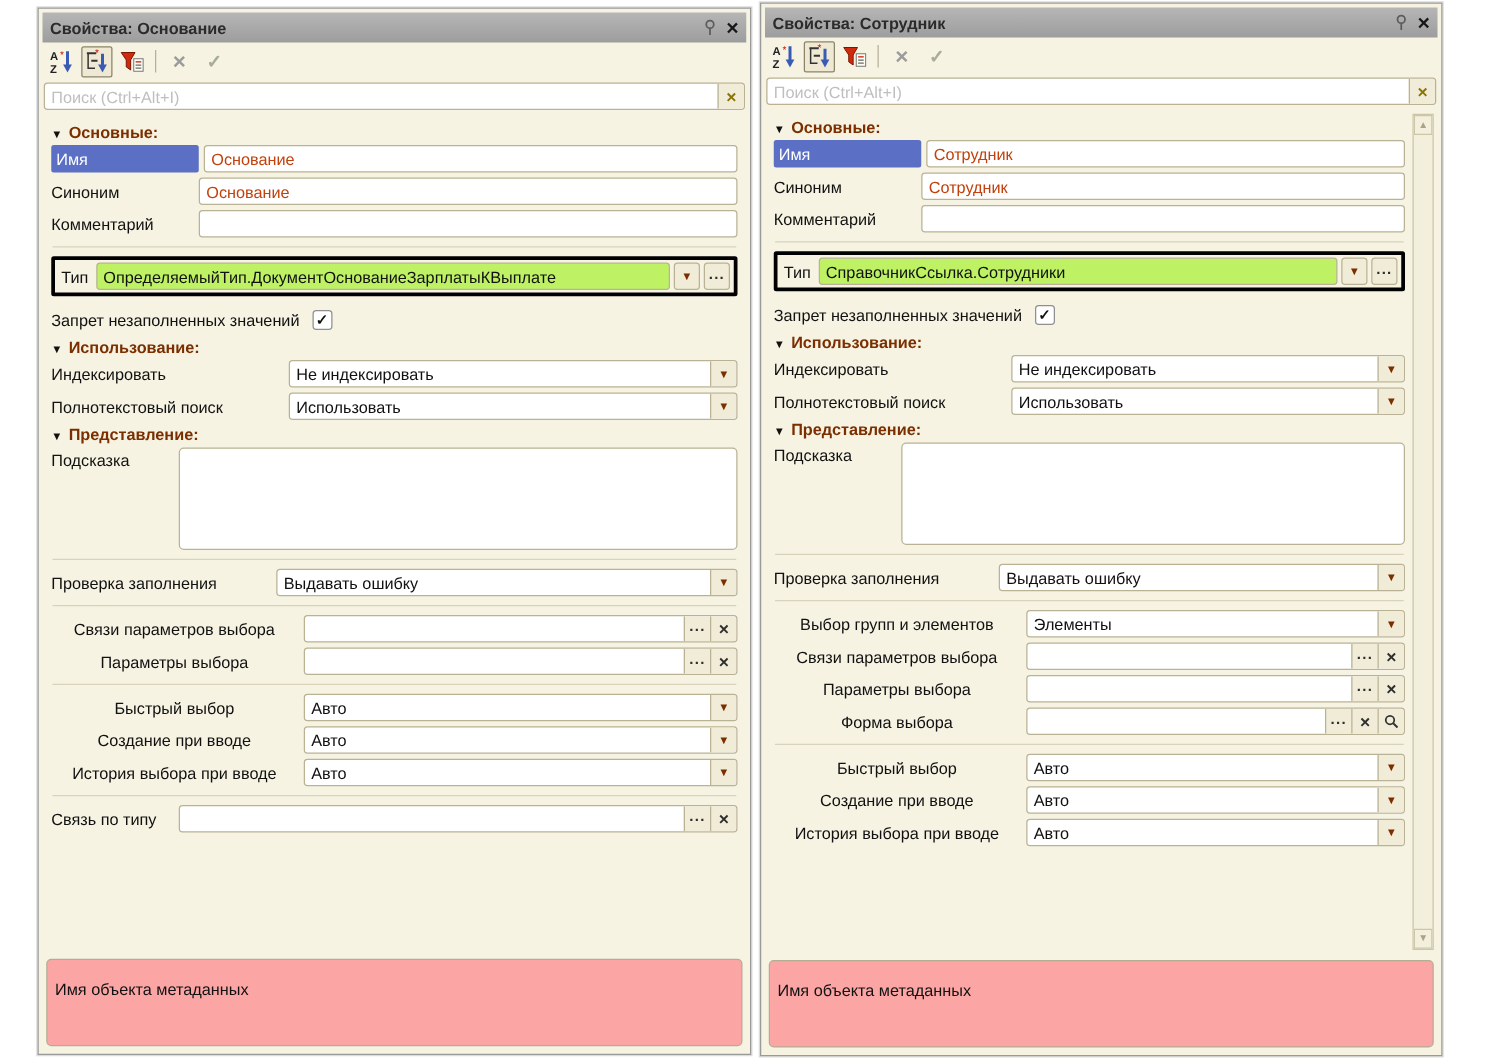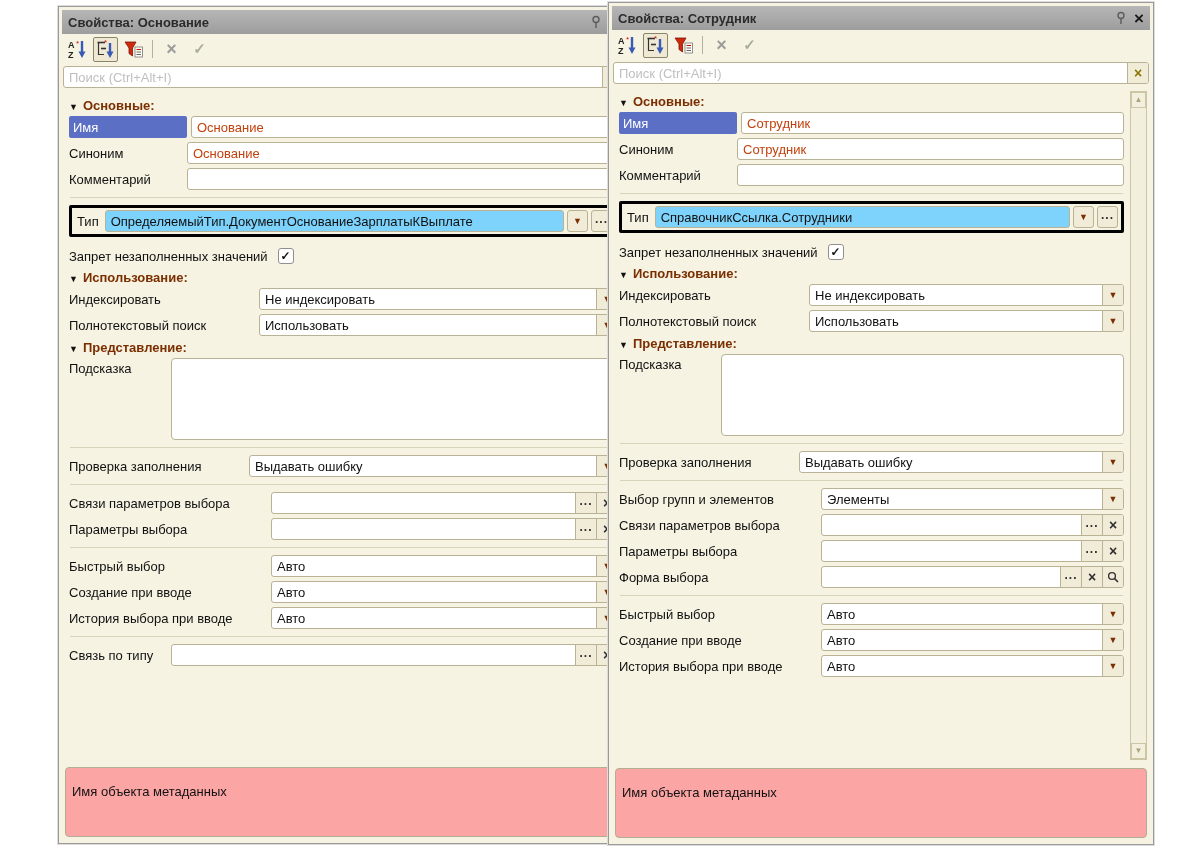--- a/index.html
+++ b/index.html
@@ -10,21 +10,21 @@
     font-family:"Liberation Sans", sans-serif; font-size:13px; color:#111;
   }
   i { font-style:normal; }
 
   .panel {
     position:absolute; background:#f6f3e3;
     border:1px solid #9a9a9a; padding:3px;
     display:flex; flex-direction:column;
     box-shadow:0 0 0 1px #dcdcdc;
   }
-  #left-panel  { left:30px;  top:6px; width:571px; height:838px;margin-left:28px; }
+  #left-panel  { left:30px;  top:6px; width:571px; height:838px; }
   #right-panel { left:608px; top:2px; width:546px; height:843px; }
 
   .titlebar {
     flex:0 0 24px; height:24px;
     background:linear-gradient(#b6b6b6,#9d9d9d);
     display:flex; align-items:center; padding:0 6px; gap:8px;
   }
   .titlebar .title { flex:1; font-weight:bold; color:#2b2b2b; }
   .pin { display:flex; align-items:center; cursor:pointer; }
   .close { font-size:17px; font-weight:bold; color:#161616; line-height:1; cursor:pointer; }
@@ -61,29 +61,29 @@
   .search-row .seg.clear i { color:#8a7500; }
 
   .content { flex:1; padding:2px 7px 0 7px; overflow:hidden; position:relative; }
   #right-panel .content { padding-right:26px; }
 
   .section { display:flex; align-items:center; gap:5px; margin:4px 0 3px 0; font-weight:bold; color:#7b2f00; cursor:pointer; }
   .section .tri i { color:#111; font-size:9px; }
 
   .row { display:flex; align-items:center; margin-bottom:4px; }
   .lbl { flex:0 0 auto; padding-right:5px; white-space:nowrap; }
-  .wA { width:118px; } .wB { width:102px; } .wC { width:190px; } .wD { width:180px; } .wE { width:202px; }
+  .wA { width:118px; } .wB { width:102px; } .wC { width:190px; } .wD { width:180px; } .wE { width:202px;text-align:center; }
   .lbl.sel {
     width:118px; height:22px; display:flex; align-items:center;
     background:#5b6fc4; color:#ffffff; border-radius:2px; padding-left:4px; margin-right:4px;
   }
   .lbl.sel + .egroup { margin-left:0; }
 
   .editor {
-    flex:1; min-width:0; height:22px; background:#7dd3fc; border:1px solid #b9b294;
+    flex:1; min-width:0; height:22px; background:#bef264; border:1px solid #b9b294;
     border-radius:3px; display:flex; align-items:center; padding:0 5px;
     white-space:nowrap; overflow:hidden;
   }
   .mini {
     flex:0 0 21px; height:22px; margin-left:3px; background:#f1ecd8;
     border:1px solid #b9b294; border-radius:3px;
     display:flex; align-items:center; justify-content:center; cursor:pointer;
   }
   .mini.dd i   { color:#7b2f00; font-size:9px; }
   .mini.dots i { color:#2e2e2e; font-weight:bold; font-size:12px; letter-spacing:1px; margin-top:-5px; }

